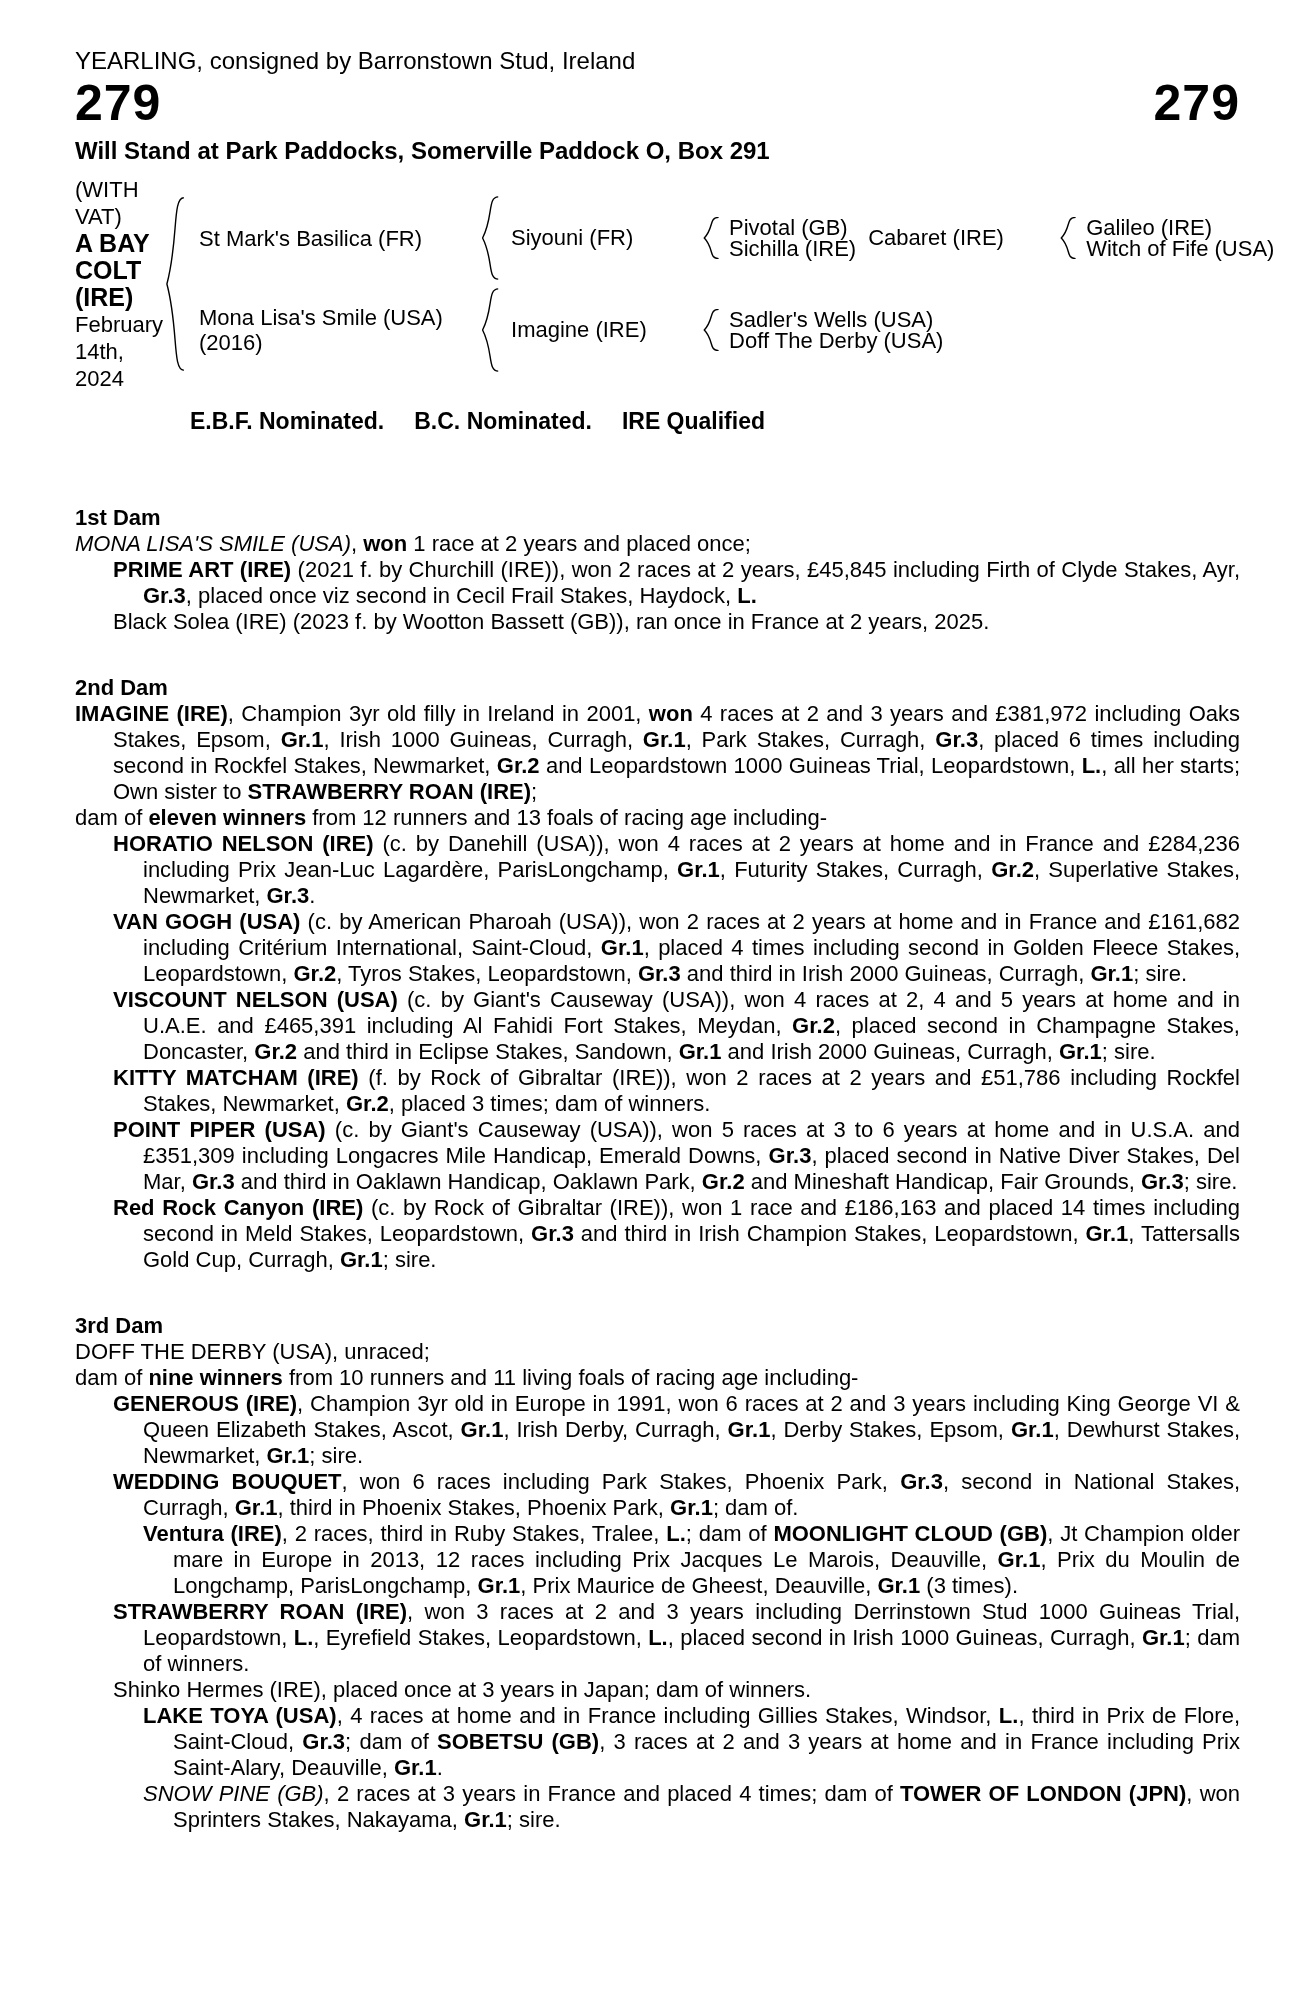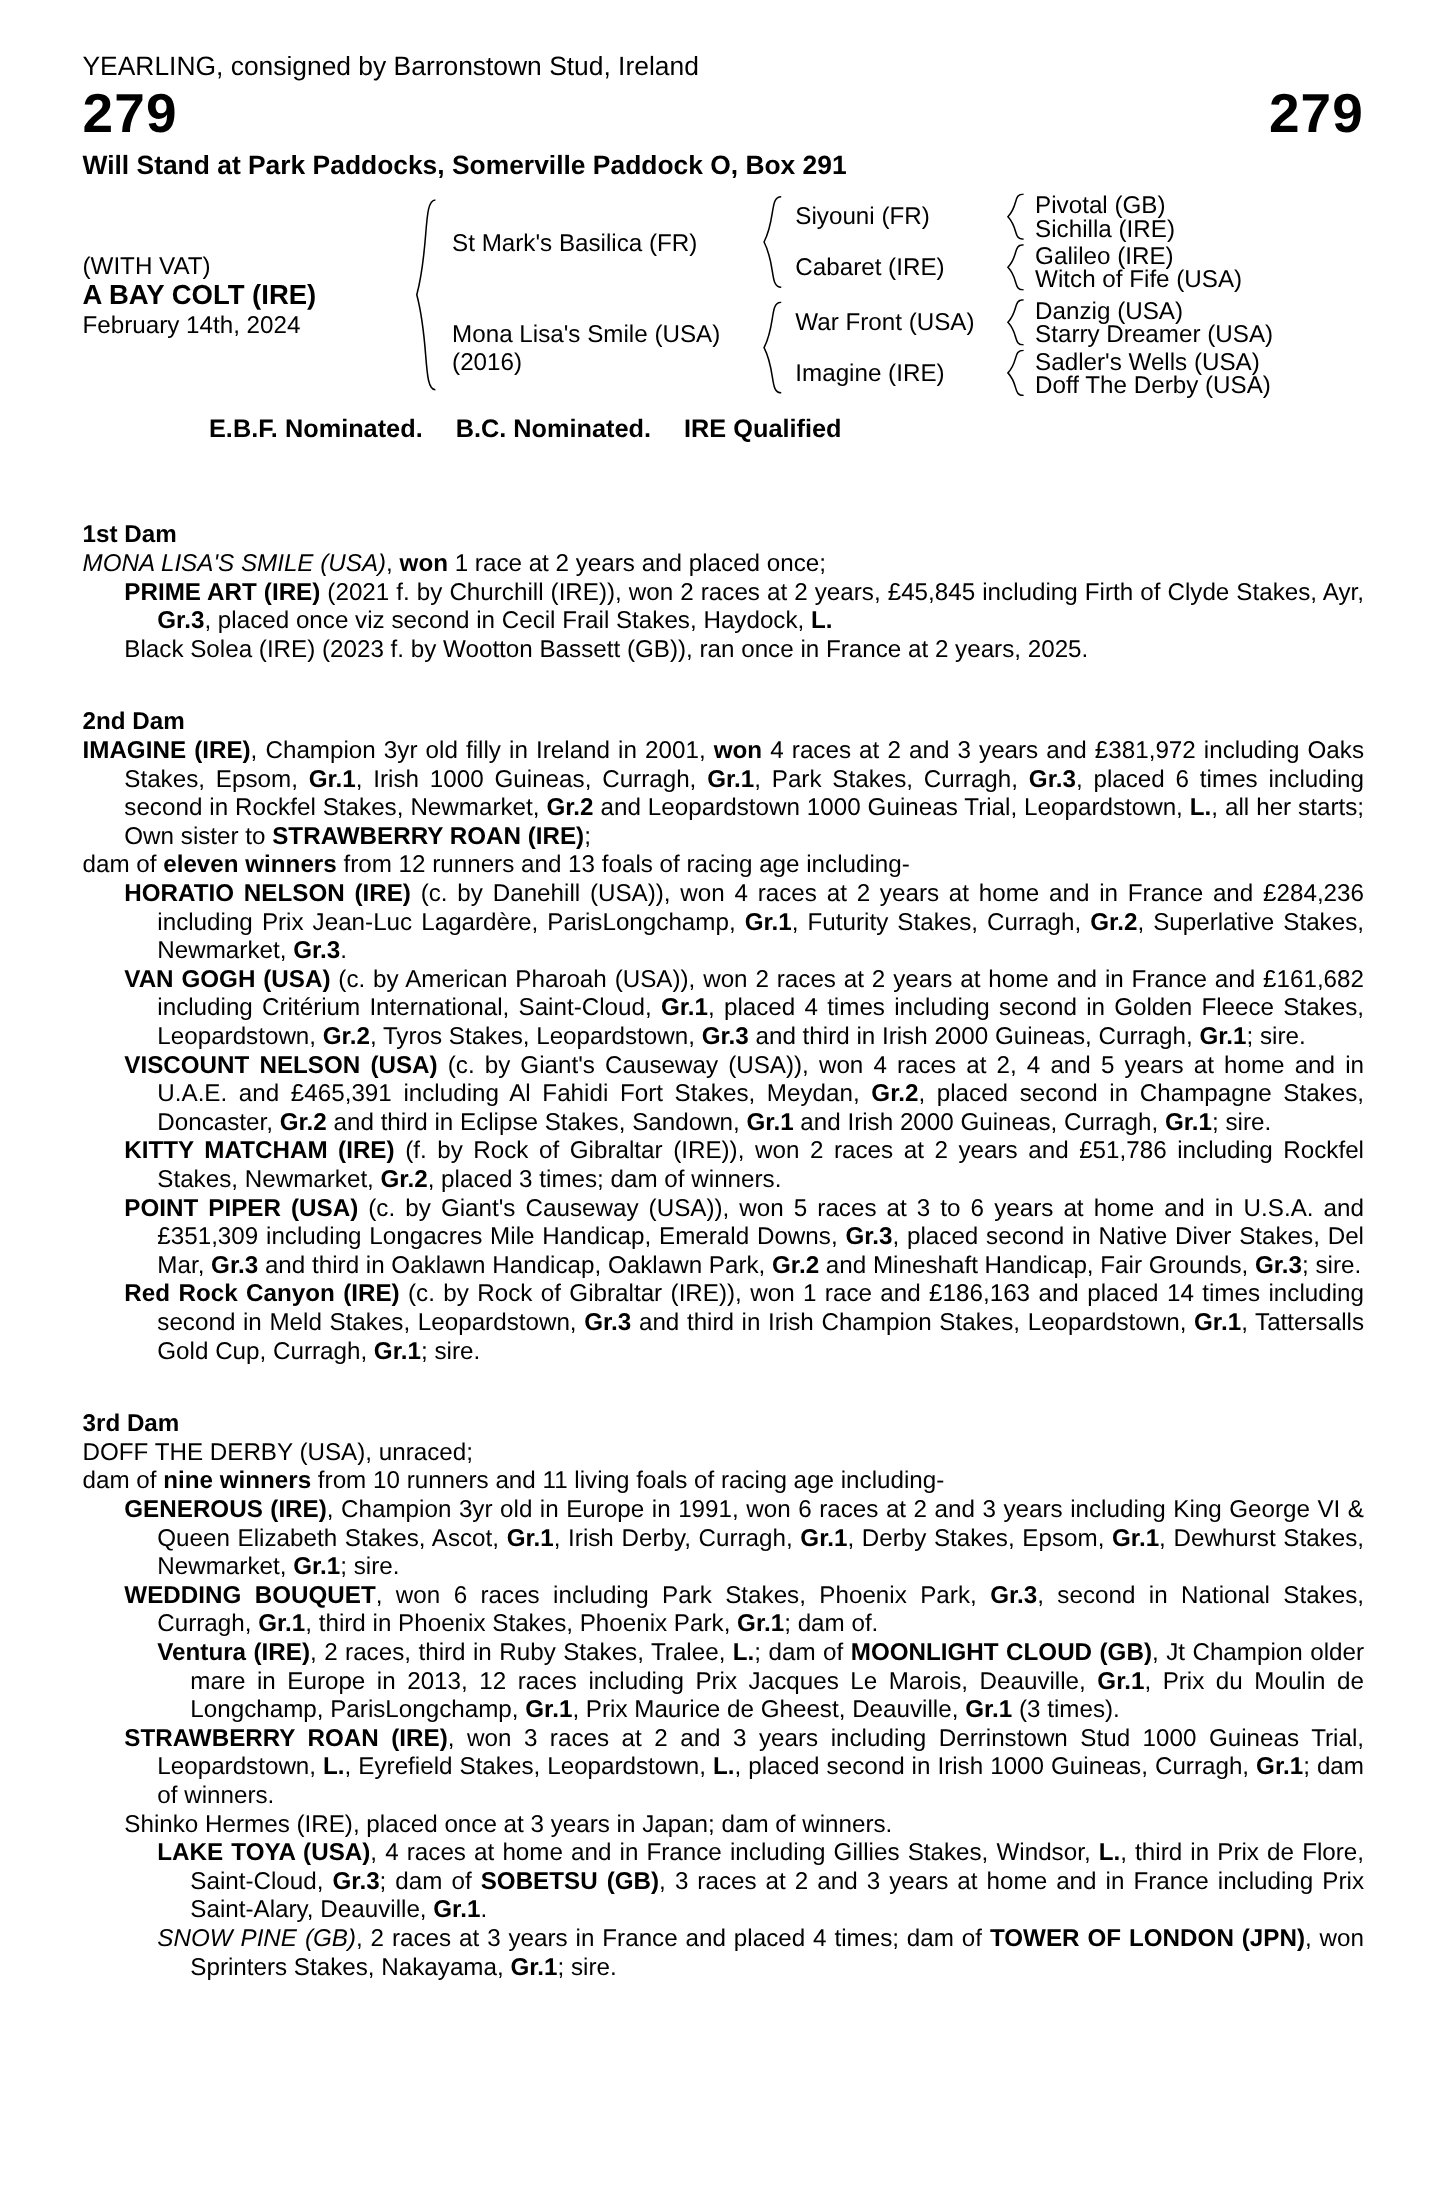--- a/index.html
+++ b/index.html
@@ -16,21 +16,21 @@
   .lot-num { font-weight:bold; font-size:50px; line-height:50px; letter-spacing:1px; }
   .stand-line { font-weight:bold; font-size:24px; line-height:30px; margin-top:6px; }
 
   
   .ped-root { display:flex; align-items:center; margin-top:10px; }
   .ped-subject { width:300px; line-height:27px; }
   .ped-subject .sub-name { font-weight:bold; font-size:25px; }
   .gen1-col { display:flex; flex-direction:column; gap:8px; }
   .gen1-unit { display:flex; align-items:center; }
   .gen1-name { width:280px; padding-left:10px; line-height:25px; }
-  .gen2-col { display:flex; flex-direction:column; gap:4px; }
+  .gen2-col { display:flex; gap:4px; }
   .gen2-unit { display:flex; align-items:center; }
   .gen2-name { width:190px; padding-left:8px; }
   .gen3-col { display:flex; flex-direction:column; }
   .gen3-line { white-space:nowrap; line-height:21px; padding-left:6px; }
   svg.brace { display:block; flex:none; }
 
   
   .noms { display:flex; gap:30px; padding-left:115px; margin-top:16px; font-weight:bold; font-size:23px; }
 
   
@@ -101,30 +101,20 @@
       <div class="gen1-unit">
         <div class="gen1-name">
           <div>Mona Lisa's Smile (USA)</div>
           <div>(2016)</div>
         </div>
         <svg class="brace" width="24" height="84" viewBox="0 0 20 100" preserveAspectRatio="none">
             <path d="M16 1 C7 1 12 25 3 50 C12 75 7 99 16 99" fill="none" stroke="#000" stroke-width="1.4" vector-effect="non-scaling-stroke"></path>
           </svg>
         <div class="gen2-col">
           <div class="gen2-unit">
-            <div class="gen2-name">War Front (USA)</div>
-            <svg class="brace" width="22" height="42" viewBox="0 0 20 100" preserveAspectRatio="none">
-                <path d="M16 1 C7 1 12 25 3 50 C12 75 7 99 16 99" fill="none" stroke="#000" stroke-width="1.4" vector-effect="non-scaling-stroke"></path>
-              </svg>
-            <div class="gen3-col">
-              <div class="gen3-line">Danzig (USA)</div>
-              <div class="gen3-line">Starry Dreamer (USA)</div>
-            </div>
-          </div>
-          <div class="gen2-unit">
             <div class="gen2-name">Imagine (IRE)</div>
             <svg class="brace" width="22" height="42" viewBox="0 0 20 100" preserveAspectRatio="none">
                 <path d="M16 1 C7 1 12 25 3 50 C12 75 7 99 16 99" fill="none" stroke="#000" stroke-width="1.4" vector-effect="non-scaling-stroke"></path>
               </svg>
             <div class="gen3-col">
               <div class="gen3-line">Sadler's Wells (USA)</div>
               <div class="gen3-line">Doff The Derby (USA)</div>
             </div>
           </div>
         </div>

